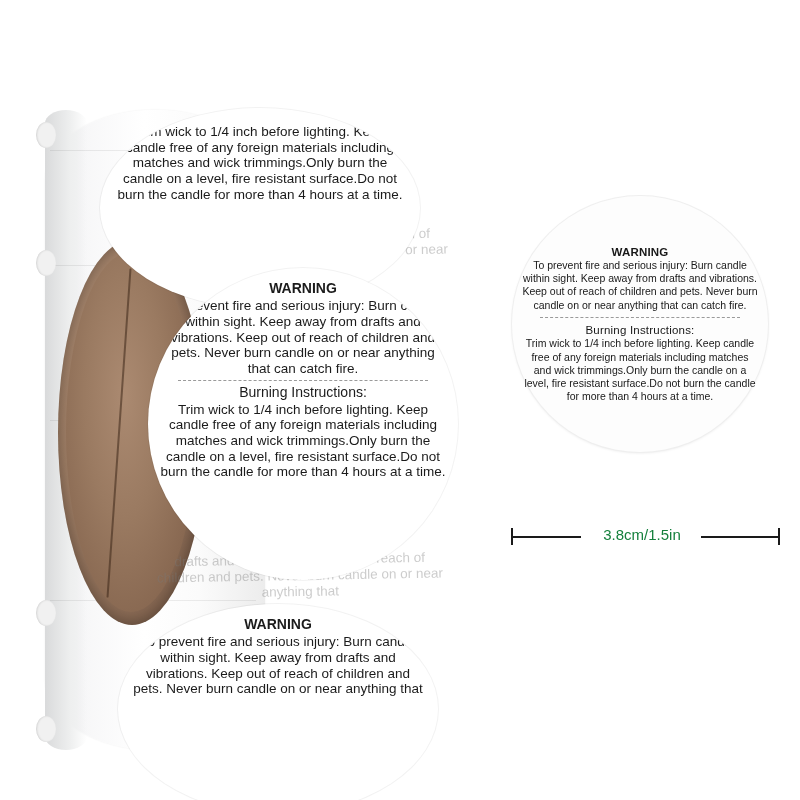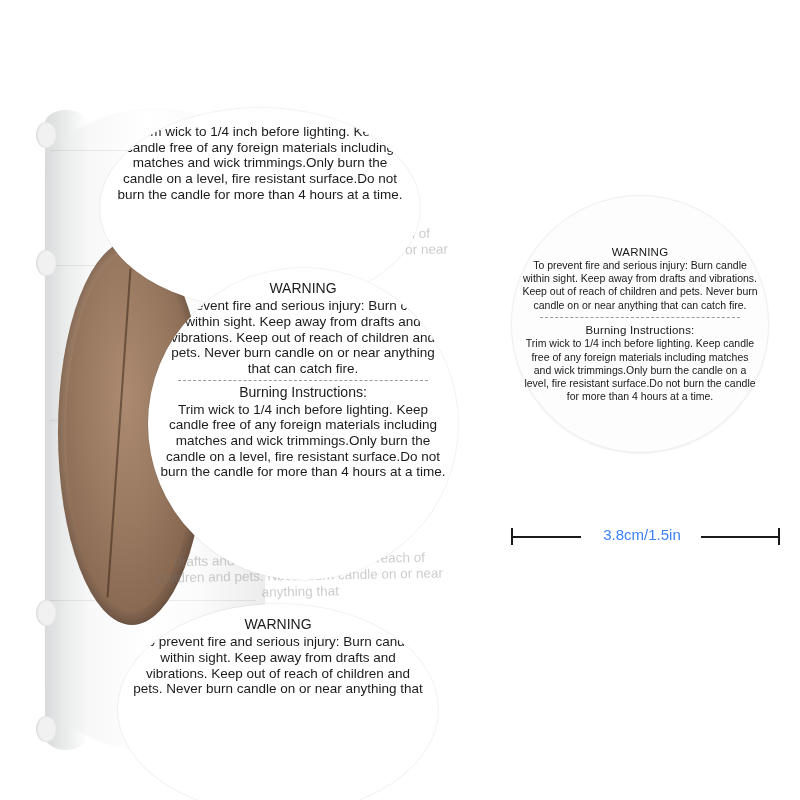--- a/index.html
+++ b/index.html
@@ -102,21 +102,21 @@
     border-radius: 50%;
     background: #ffffff;
     box-shadow: 0 0 0 1px rgba(0,0,0,.05);
     overflow: hidden;
   }
   .roll-label .ltext {
     color: #1b1b1b;
     text-align: center;
     line-height: 1.16;
   }
-  .warn-red { color: #e8252a; font-weight: normal; }
+  .warn-red { color: #e8252a; font-weight: bold; }
   .inst-red { color: #e8252a; font-weight: normal; }
 
   
   .ghost {
     position: absolute;
     color: rgba(120,120,120,.38);
     text-align: center;
     line-height: 1.18;
     font-size: 13.5px;
     width: 300px;
@@ -180,21 +180,21 @@
   }
   .dim-cap.l { left: 6px; }
   .dim-cap.r { left: 273px; }
   #dim-text {
     position: absolute;
     left: 78px;
     top: 6px;
     width: 118px;
     text-align: center;
     font-size: 15px;
-    color: #3b82f6;
+    color: #15803d;
   }
 </style>
 </head>
 <body>
 
 <div id="photo-area">
 
   <div class="roll-body"></div>
   <div class="roll-edge-left"></div>
 

